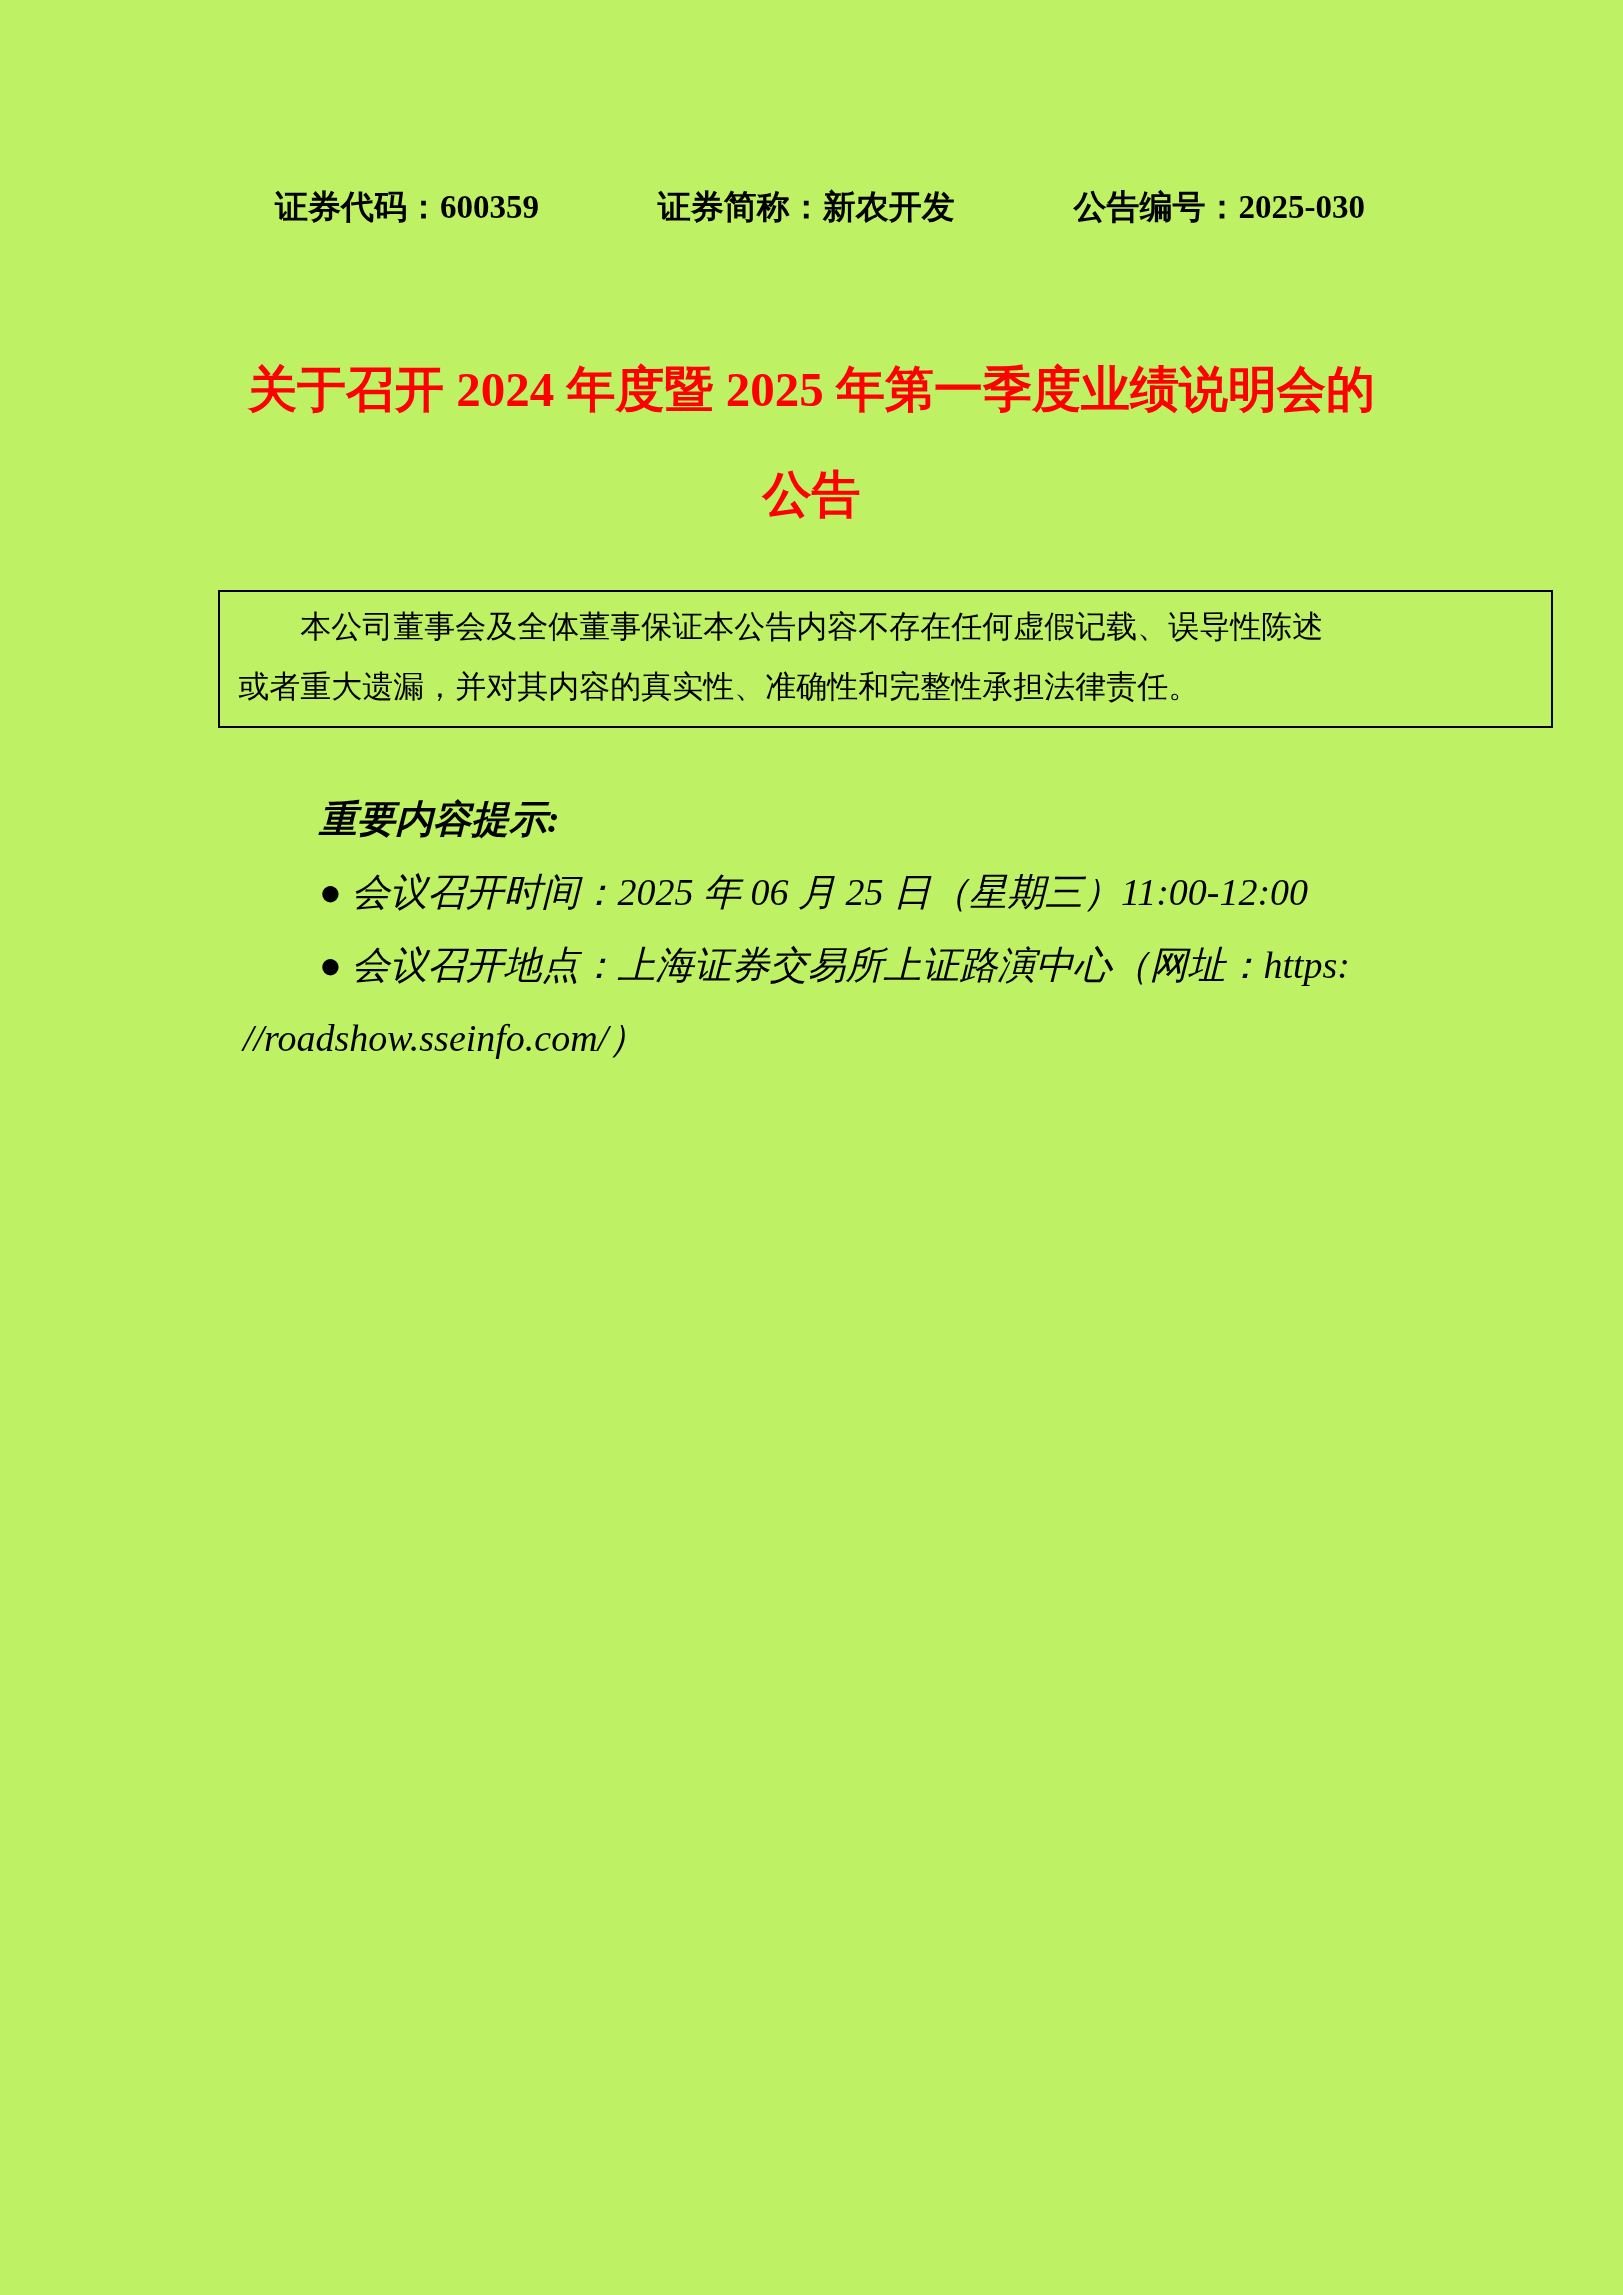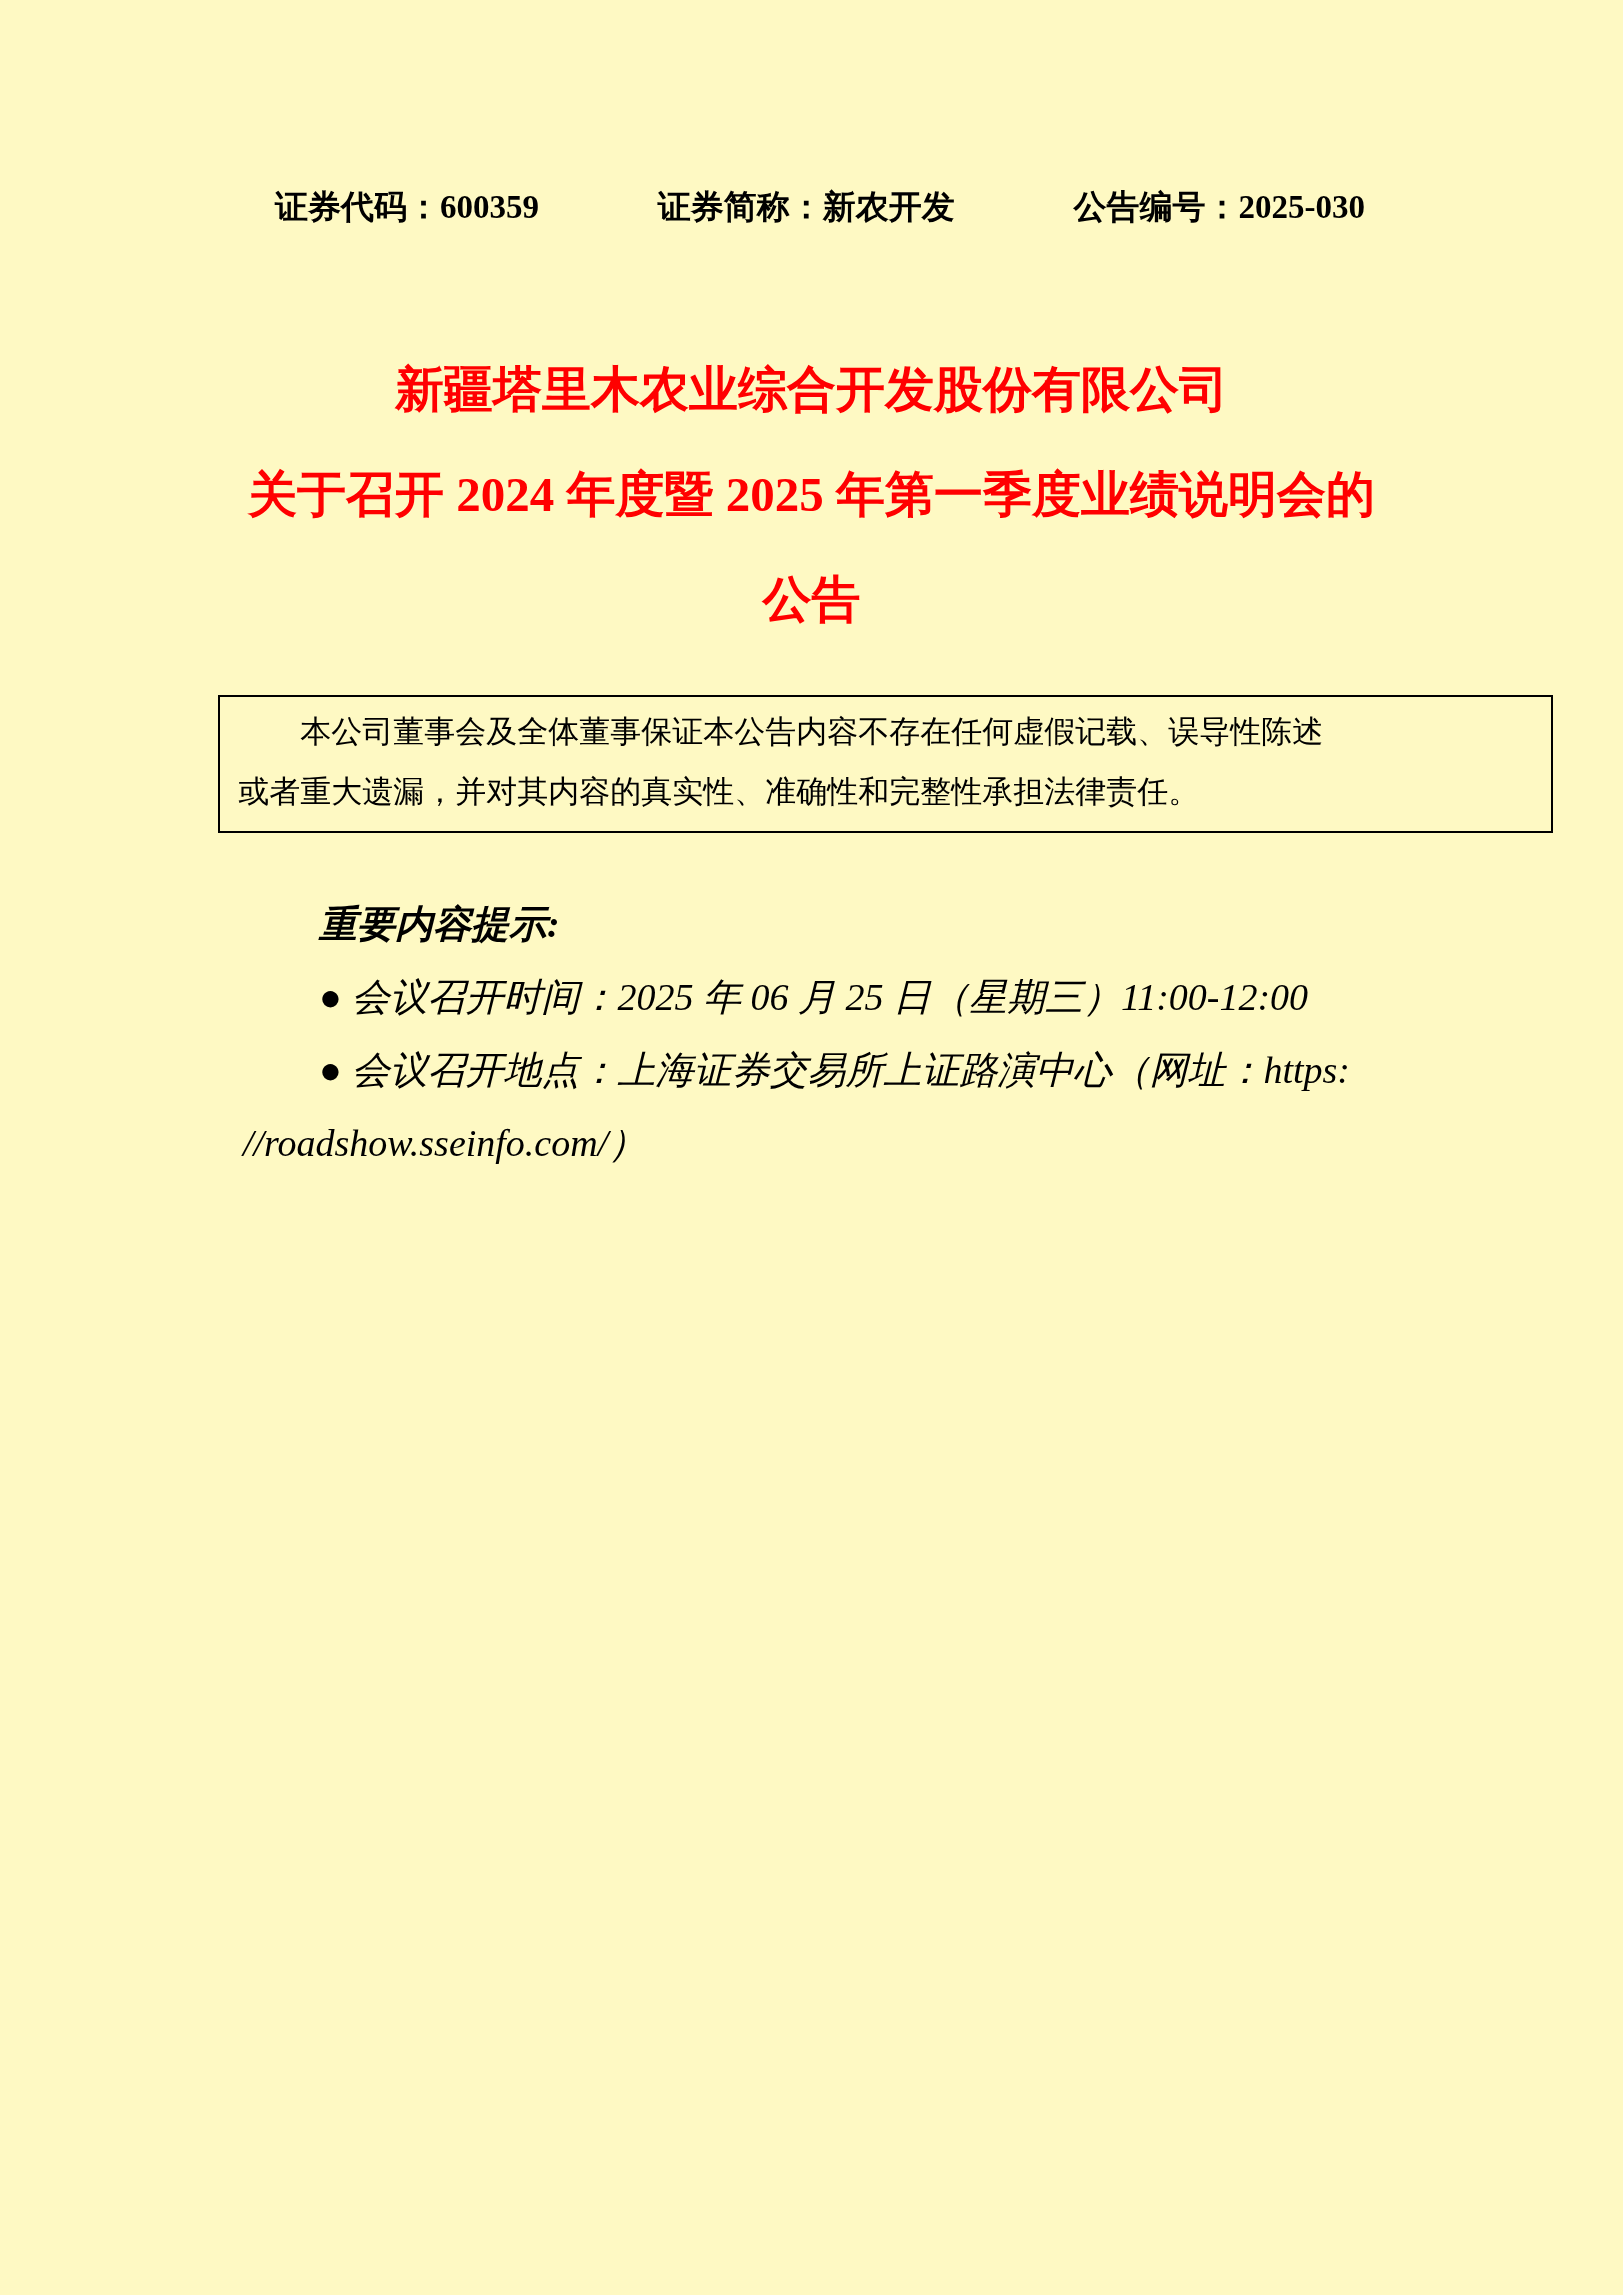--- a/index.html
+++ b/index.html
@@ -4,21 +4,21 @@
 <style>
   html, body {
     margin: 0;
     padding: 0;
     background: #ffffff;
   }
   .page {
     position: relative;
     width: 1623px;
     height: 2295px;
-    background: #fef9c3;
+    background: #bef264;
     color: #000000;
     font-family: "Liberation Serif", "DejaVu Serif", serif;
     overflow: hidden;
   }
   .doc-header {
     display: flex;
     justify-content: space-between;
     padding: 186px 258px 0 275px;
     font-size: 33px;
     font-weight: bold;
@@ -68,21 +68,20 @@
 
 <div class="page">
 
   <div class="doc-header">
     <span>证券代码：600359</span>
     <span>证券简称：新农开发</span>
     <span>公告编号：2025-030</span>
   </div>
 
   <div class="doc-title" style="color: rgb(255, 0, 0);">
-    <div>新疆塔里木农业综合开发股份有限公司</div>
     <div>关于召开 2024 年度暨 2025 年第一季度业绩说明会的</div>
     <div>公告</div>
   </div>
 
   <div class="disclaimer-box">
     <p>本公司董事会及全体董事保证本公告内容不存在任何虚假记载、误导性陈述
 或者重大遗漏，并对其内容的真实性、准确性和完整性承担法律责任。</p>
   </div>
 
   <div class="content">

